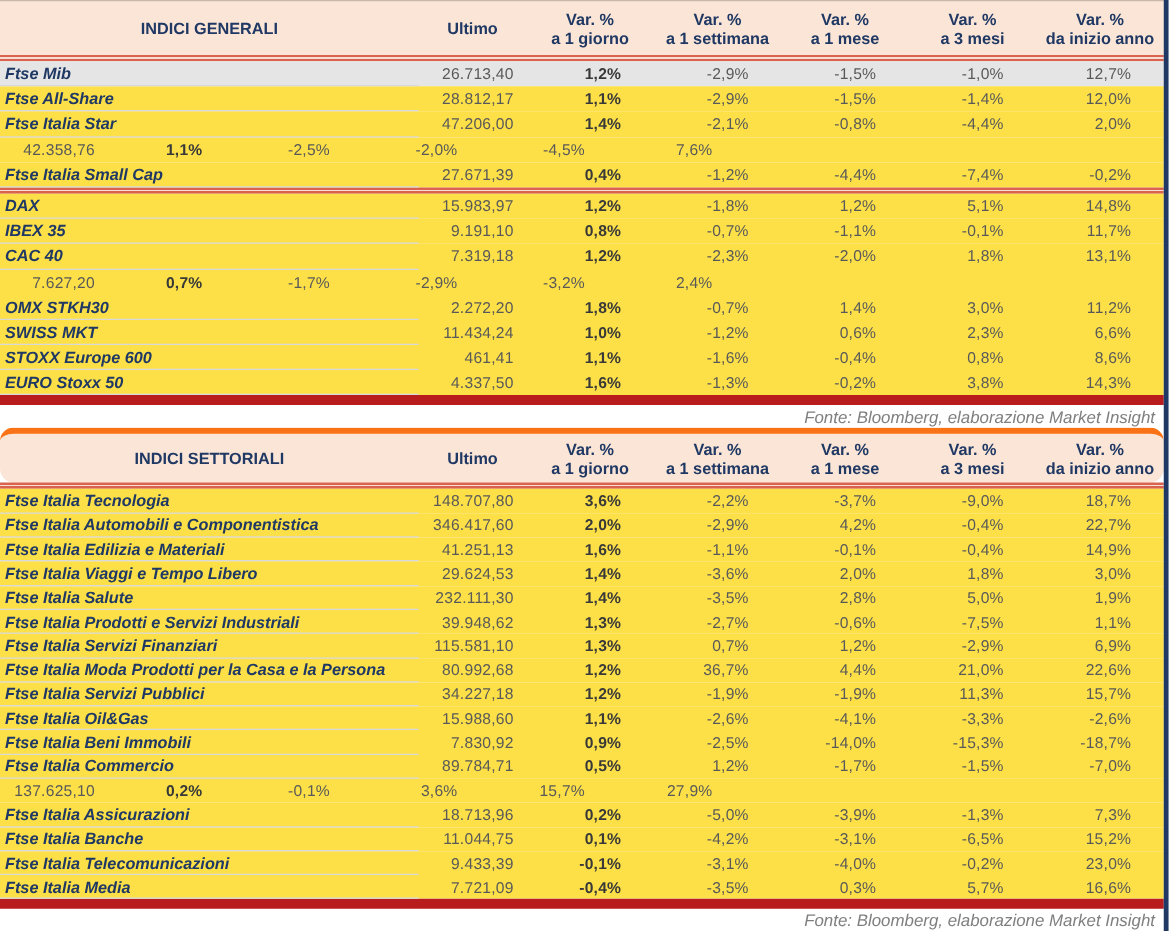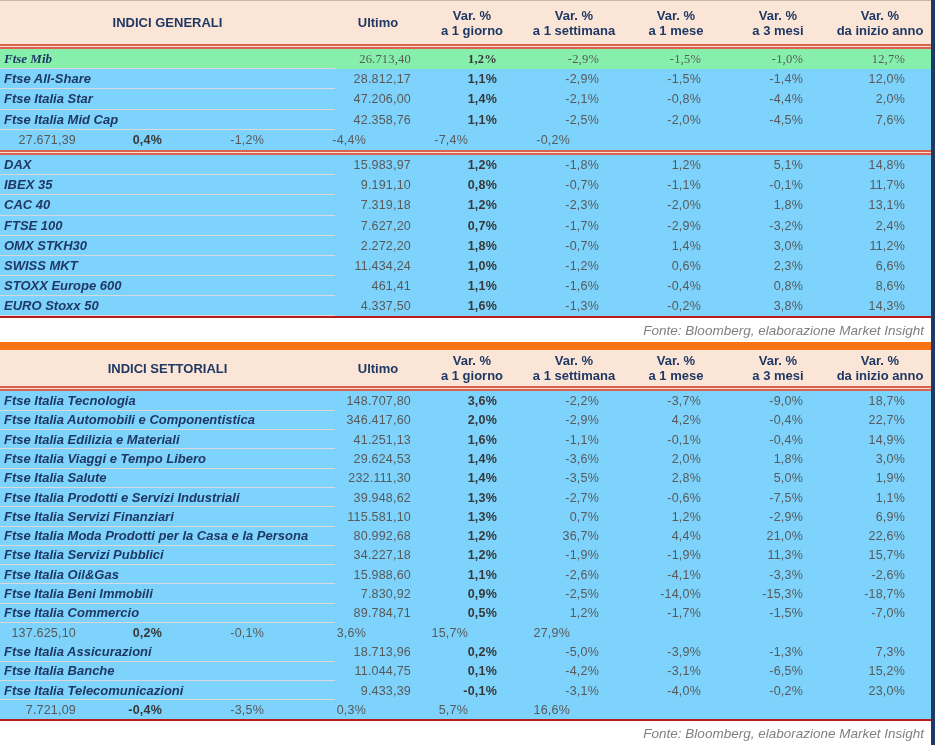--- a/index.html
+++ b/index.html
@@ -11,42 +11,42 @@
 
   
   .c0{width:335px;flex:none;}
   .c1{width:86px;flex:none;}
   .cv{width:102px;flex:none;}
 
   
   .thead{display:flex;background:#fbe5d6;height:44px;border-top:1px solid #c9b6aa;}
   .thead .hcell{display:flex;flex-direction:column;justify-content:center;align-items:center;
     text-align:center;color:#1f3864;font-weight:bold;font-size:13px;line-height:15px;height:100%;}
-  .thead2{border-top:8px solid #f97316;}
+  .thead2{border-top:5px solid #f97316;border-radius:11px;}
 
   
   .dblline{height:5px;background:linear-gradient(to bottom,#d9634e 0 2px,#f7ddd2 2px 3.2px,#d9634e 3.2px 5px);}
 
   
-  .row{display:flex;align-items:stretch;font-size:12.5px;background:#7dd3fc;}
+  .row{display:flex;align-items:stretch;font-size:12.5px;background:#fde047;}
   .t1 .row{height:20.2px;}
   .t2 .row{height:19.3px;}
-  .row.hl{background:#86efac;font-family:Liberation Serif, serif;}
+  .row.hl{background:#e5e5e5;}
   .cell{display:flex;align-items:center;height:100%;}
   .cell.name{color:#1f3864;font-weight:bold;font-style:italic;font-size:13px;
     padding-left:4px;border-bottom:1px solid #d9d9d9;}
   .cell.num{color:#595959;justify-content:flex-end;letter-spacing:0.2px;}
   .cell.ultimo{padding-right:10px;}
   .cell.var{padding-right:26px;}
   .cell.d1{font-weight:bold;color:#383838;}
 
   
   .fonte{height:26px;display:flex;align-items:center;justify-content:flex-end;
     padding-right:7px;color:#7f7f7f;font-style:italic;font-size:13.5px;
-    border-top:2px solid #b91c1c;background:#fff;}
+    border-top:8px solid #b91c1c;background:#fff;}
 </style>
 </head>
 <body>
 
 <div class="page">
   <div class="content">
 
     <section class="t1">
       <div class="thead">
         <div class="hcell c0">INDICI GENERALI</div>
@@ -95,29 +95,29 @@
           <div class="row">
             <div class="cell name c0">Ftse Italia Star</div>
             <div class="cell num ultimo c1">47.206,00</div>
             <div class="cell num var d1 cv">1,4%</div>
             <div class="cell num var cv">-2,1%</div>
             <div class="cell num var cv">-0,8%</div>
             <div class="cell num var cv">-4,4%</div>
             <div class="cell num var cv">2,0%</div>
           </div>
           <div class="row">
-            <div class="cell name c0">Ftse Italia Mid Cap</div>
             <div class="cell num ultimo c1">42.358,76</div>
             <div class="cell num var d1 cv">1,1%</div>
             <div class="cell num var cv">-2,5%</div>
             <div class="cell num var cv">-2,0%</div>
             <div class="cell num var cv">-4,5%</div>
             <div class="cell num var cv">7,6%</div>
           </div>
           <div class="row">
+            <div class="cell name c0">Ftse Italia Small Cap</div>
             <div class="cell num ultimo c1">27.671,39</div>
             <div class="cell num var d1 cv">0,4%</div>
             <div class="cell num var cv">-1,2%</div>
             <div class="cell num var cv">-4,4%</div>
             <div class="cell num var cv">-7,4%</div>
             <div class="cell num var cv">-0,2%</div>
           </div>
           <div class="dblline"></div>
           <div class="row">
             <div class="cell name c0">DAX</div>
@@ -140,21 +140,20 @@
           <div class="row">
             <div class="cell name c0">CAC 40</div>
             <div class="cell num ultimo c1">7.319,18</div>
             <div class="cell num var d1 cv">1,2%</div>
             <div class="cell num var cv">-2,3%</div>
             <div class="cell num var cv">-2,0%</div>
             <div class="cell num var cv">1,8%</div>
             <div class="cell num var cv">13,1%</div>
           </div>
           <div class="row">
-            <div class="cell name c0">FTSE 100</div>
             <div class="cell num ultimo c1">7.627,20</div>
             <div class="cell num var d1 cv">0,7%</div>
             <div class="cell num var cv">-1,7%</div>
             <div class="cell num var cv">-2,9%</div>
             <div class="cell num var cv">-3,2%</div>
             <div class="cell num var cv">2,4%</div>
           </div>
           <div class="row">
             <div class="cell name c0">OMX STKH30</div>
             <div class="cell num ultimo c1">2.272,20</div>
@@ -359,20 +358,21 @@
           <div class="row">
             <div class="cell name c0">Ftse Italia Telecomunicazioni</div>
             <div class="cell num ultimo c1">9.433,39</div>
             <div class="cell num var d1 cv">-0,1%</div>
             <div class="cell num var cv">-3,1%</div>
             <div class="cell num var cv">-4,0%</div>
             <div class="cell num var cv">-0,2%</div>
             <div class="cell num var cv">23,0%</div>
           </div>
           <div class="row">
+            <div class="cell name c0">Ftse Italia Media</div>
             <div class="cell num ultimo c1">7.721,09</div>
             <div class="cell num var d1 cv">-0,4%</div>
             <div class="cell num var cv">-3,5%</div>
             <div class="cell num var cv">0,3%</div>
             <div class="cell num var cv">5,7%</div>
             <div class="cell num var cv">16,6%</div>
           </div>
         </div>
       <div class="fonte">Fonte: Bloomberg, elaborazione Market Insight</div>
     </section>

